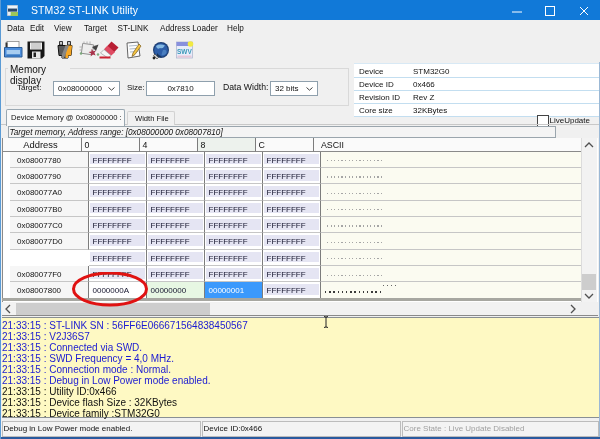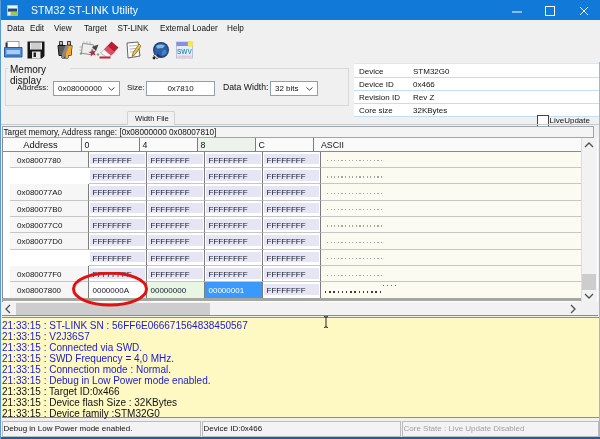--- a/index.html
+++ b/index.html
@@ -20,21 +20,21 @@
 .field{background:#fff;border:1px solid #8fa0ad;box-sizing:border-box;font-size:8px;color:#111;}
 .chev{position:absolute;width:7px;height:4px;}
 
 #dev{left:353px;top:63px;width:245px;height:52px;background:#fff;border-top:1px solid #d8e9f5;}
 .devrow{position:absolute;left:0;width:245px;height:13px;border-bottom:1px solid #c3def0;font-size:8px;color:#111;}
 .devrow .k{position:absolute;left:5px;top:2.5px;}
 .devrow .v{position:absolute;left:59px;top:2.5px;}
 
 .tab{font-size:7.6px;color:#111;box-sizing:border-box;white-space:nowrap;overflow:hidden;}
 
-#tbar{left:1px;top:125.5px;width:592px;height:12.5px;background:#f4f4f4;border:1px solid #9aa5ad;box-sizing:border-box;font-size:8px;color:#111;}
+#tbar{left:7px;top:125.5px;width:548px;height:12.5px;background:#f4f4f4;border:1px solid #9aa5ad;box-sizing:border-box;font-size:8px;color:#111;font-style:italic;}
 
 #grid{left:1px;top:137.5px;width:596px;height:178.5px;background:#fff;border-left:1px solid #8a8a8a;border-bottom:1px solid #8a8a8a;box-sizing:border-box;}
 .hcell{position:absolute;top:0;height:14px;background:#fafafa;border-right:1px solid #7c7c7c;border-bottom:1px solid #8a8a8a;box-sizing:border-box;font-size:8.8px;color:#111;}
 .row{position:absolute;left:0;width:578px;height:16.35px;margin-left:7px;}
 .acell{position:absolute;left:0;top:0;width:79px;height:16.35px;background:#f6f6f6;border-right:1px solid #7c7c7c;border-bottom:1px solid #c6c6c6;box-sizing:border-box;text-align:left;padding-left:7px;font-size:8px;color:#111;line-height:18px;}
 .dcell{position:absolute;top:0;width:58px;height:16.35px;border-right:1px solid #7c7c7c;border-bottom:1px solid #c6c6c6;box-sizing:border-box;font-size:8px;color:#15152e;}
 .dcell .in{position:absolute;left:1px;top:2px;right:1px;bottom:2.5px;background:#e5e5f3;line-height:14px;padding-left:2.5px;}
 .ascell{position:absolute;left:311px;top:0;width:267px;height:16.35px;background:#fbfbf1;border-bottom:1px solid #c6c6c6;box-sizing:border-box;}
 .dots{position:absolute;left:6px;top:8.6px;width:57px;height:1.2px;background:repeating-linear-gradient(90deg,#a5a5a5 0,#a5a5a5 1.2px,transparent 1.2px,transparent 3.6px);}
 
@@ -68,21 +68,21 @@
       <line x1="82" y1="7" x2="74" y2="15" stroke="#fff" stroke-width="1"></line>
     </svg>
   </div>
 
   <div class="abs" id="menu">
     <span style="left:6px">Data</span>
     <span style="left:29px">Edit</span>
     <span style="left:53px">View</span>
     <span style="left:83px">Target</span>
     <span style="left:116.5px">ST-LINK</span>
-    <span style="left:159px">External Loader</span>
+    <span style="left:159px">Address Loader</span>
     <span style="left:226px">Help</span>
   </div>
 
   <div class="abs" id="tools">
     <svg class="abs" style="left:3px;top:4px" width="19" height="18" viewBox="0 0 19 18">
       <rect x="3" y="0.5" width="12" height="6.5" fill="#fdfdfd" stroke="#8a8a8a" stroke-width="0.8"></rect>
       <rect x="1.5" y="1.5" width="2" height="8" fill="#333"></rect>
       <path d="M0.5 6.5 L18 6.5 L18 16 L0.5 16 Z" fill="#4d8edc" stroke="#2a5a94"></path>
       <rect x="2.5" y="9" width="13.5" height="4.5" fill="#a8cdf0"></rect>
       <rect x="2.5" y="13.5" width="13.5" height="2" fill="#3877c0"></rect>
@@ -146,21 +146,21 @@
       <rect x="0.5" y="1" width="16" height="16" fill="#e8ecfa" stroke="#b0b8d0" stroke-width="0.8"></rect>
       <rect x="0.5" y="1" width="16" height="4" fill="#8890dd"></rect>
       <circle cx="14.5" cy="3" r="2.8" fill="#f2ea42"></circle>
       <rect x="1.5" y="14.5" width="14" height="2" fill="#e8c8d8"></rect>
       <text x="1" y="13" font-size="6.5" font-family="Liberation Sans" fill="#3a9ab8" font-weight="bold">SWV</text>
     </svg>
   </div>
 
   <div class="abs" id="grp"></div>
   <div class="abs" id="grplbl">Memory display</div>
-  <span class="abs lbl" style="left:16px;top:82.5px">Address:</span>
+  <span class="abs lbl" style="left:16px;top:82.5px">Target:</span>
   <div class="abs field" style="left:52px;top:81px;width:67px;height:15px;line-height:13.5px;padding-left:4px">0x08000000
     <svg class="chev" style="right:4px;top:5px" viewBox="0 0 7 4">
         <polyline points="0.5,0.5 3.5,3.2 6.5,0.5" fill="none" stroke="#444" stroke-width="1"></polyline>
       </svg>
   </div>
   <span class="abs lbl" style="left:126px;top:82.5px">Size:</span>
   <div class="abs field" style="left:145px;top:81px;width:69px;height:15px;line-height:13.5px;text-align:center">0x7810</div>
   <span class="abs lbl" style="left:222px;top:82px;font-size:8.7px">Data Width:</span>
   <div class="abs field" style="left:269px;top:81px;width:48px;height:15px;line-height:13.5px;padding-left:4px">32 bits
     <svg class="chev" style="right:4px;top:5px" viewBox="0 0 7 4">
@@ -184,20 +184,21 @@
     <div class="devrow" style="top:39px">
         <span class="k">Core size</span>
         <span class="v">32KBytes</span>
       </div>
   </div>
 
   <div class="abs" style="left:536px;top:114.5px;width:10px;height:10px;background:#fff;border:1px solid #444;"></div>
   <span class="abs lbl" style="left:548.5px;top:115.5px">LiveUpdate</span>
 
   <div class="abs" style="left:0;top:124px;width:598px;height:1px;background:#c8c8c8"></div>
+  <div class="abs tab" style="left:5px;top:108.5px;width:119px;height:17px;background:#f9f9f9;border:1px solid #9aa8b2;border-bottom:none;border-radius:2px 2px 0 0;line-height:15px;padding-left:4px;">Device Memory @ 0x08000000 :</div>
   <div class="abs tab" style="left:126px;top:110.5px;width:48px;height:14px;background:#f1f1f1;border:1px solid #d2d2d2;border-bottom:none;border-radius:2px 2px 0 0;line-height:14px;padding-left:7px;">Width File</div>
 
   <div class="abs" id="tbar">
       <span style="position:absolute;left:0.5px;top:1px;font-size:8.2px">Target memory, Address range: [0x08000000 0x08007810]</span>
     </div>
 
   <div class="abs" id="grid">
     <div class="hcell" style="left:0;width:79px;text-align:center;line-height:14px;padding-right:3px;font-size:9.4px">Address</div>
     <div class="hcell" style="left:79px;width:58px;line-height:14px;padding-left:2.5px">0</div>
     <div class="hcell" style="left:137px;width:58px;line-height:14px;padding-left:2.5px">4</div>
@@ -216,20 +217,21 @@
           <div class="in">FFFFFFFF</div>
         </div>
         <div class="dcell" style="left:253px">
           <div class="in">FFFFFFFF</div>
         </div>
         <div class="ascell">
           <div class="dots"></div>
         </div>
       </div>
       <div class="row" style="top:30.35px">
+        <div class="acell">0x08007790</div>
         <div class="dcell" style="left:79px">
           <div class="in">FFFFFFFF</div>
         </div>
         <div class="dcell" style="left:137px">
           <div class="in">FFFFFFFF</div>
         </div>
         <div class="dcell" style="left:195px">
           <div class="in">FFFFFFFF</div>
         </div>
         <div class="dcell" style="left:253px">
@@ -385,21 +387,21 @@
       <div class="abs" style="left:577px;top:164px;width:18px;height:13.5px;background:#f0f0f0"></div>
   </div>
 
   <div class="abs" id="log">
     <div class="blu" style="top:2px">21:33:15 : ST-LINK SN : 56FF6E066671564838450567</div>
     <div class="blu" style="top:13px">21:33:15 : V2J36S7</div>
     <div class="blu" style="top:24px">21:33:15 : Connected via SWD.</div>
     <div class="blu" style="top:35px">21:33:15 : SWD Frequency = 4,0 MHz.</div>
     <div class="blu" style="top:46px">21:33:15 : Connection mode : Normal.</div>
     <div class="blu" style="top:57px">21:33:15 : Debug in Low Power mode enabled.</div>
-    <div class="blk" style="top:68px">21:33:15 : Target ID:0x466</div>
+    <div class="blk" style="top:68px">21:33:15 : Utility ID:0x466</div>
     <div class="blk" style="top:79px">21:33:15 : Device flash Size : 32KBytes</div>
     <div class="blk" style="top:90px">21:33:15 : Device family :STM32G0</div>
   </div>
   <svg class="abs" style="left:320px;top:315px" width="10" height="14" viewBox="0 0 10 14">
     <line x1="5" y1="2" x2="5" y2="12" stroke="#222" stroke-width="1"></line>
     <path d="M3 1.5 Q5 2.5 7 1.5 M3 12.5 Q5 11.5 7 12.5" stroke="#222" fill="none" stroke-width="1"></path>
   </svg>
   <svg class="abs" style="left:70px;top:272px;z-index:50" width="80" height="37" viewBox="0 0 80 37">
       <ellipse cx="39" cy="17" rx="36.5" ry="16" fill="none" stroke="#e01212" stroke-width="3"></ellipse>
     </svg>

